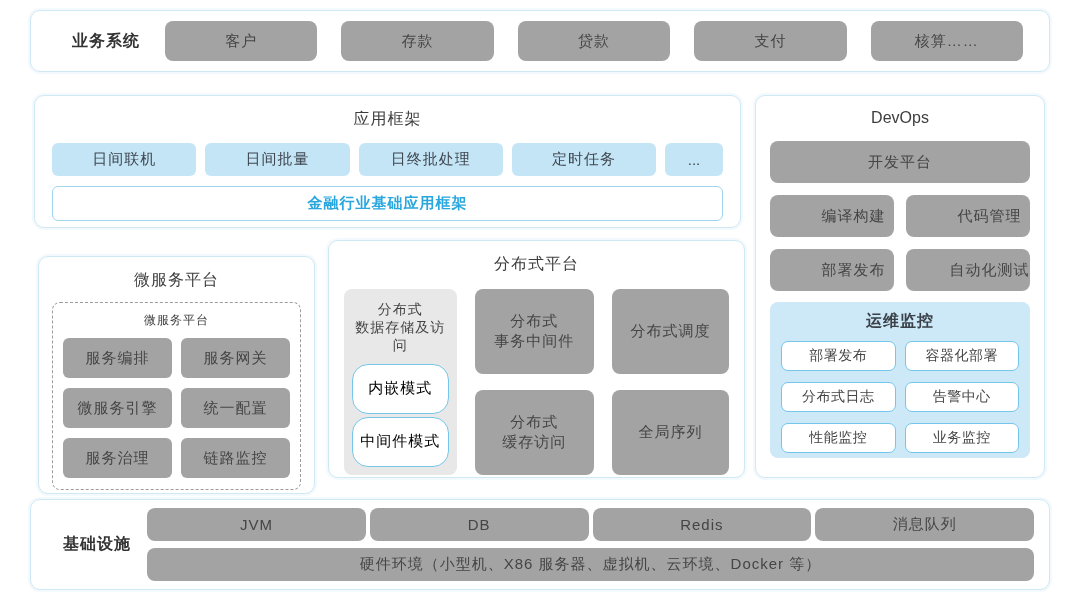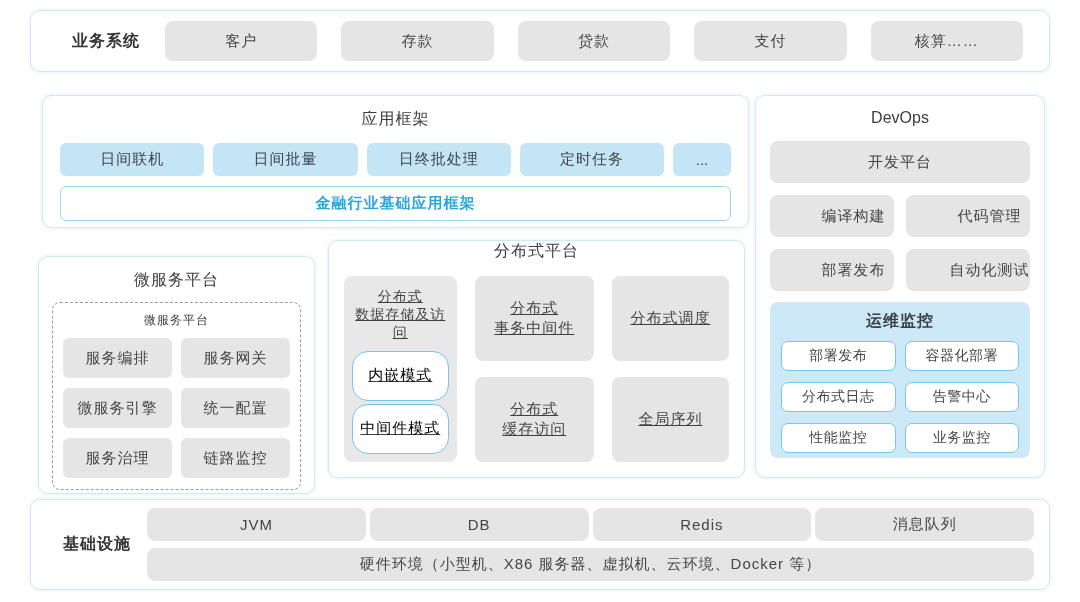--- a/index.html
+++ b/index.html
@@ -32,37 +32,37 @@
   .side-label {
     font-size: 16px;
     font-weight: 600;
     color: #333333;
     letter-spacing: 1px;
     flex: none;
     text-align: center;
   }
 
   .grey-btn {
-    background: #e5e5e5;
+    background: #a3a3a3;
     border-radius: 8px;
     display: flex; align-items: center; justify-content: center;
     font-size: 15px; color: #454545;
     letter-spacing: 1px;
     text-align: center;
   }
 
   
   .top-box { left: 30px; top: 10px; width: 1020px; height: 62px;
     display: flex; align-items: center; }
   .top-box .side-label { margin-left: 16px; width: 118px; }
   .top-items { flex: 1; display: flex; gap: 24px; margin-right: 26px; }
   .top-items .grey-btn { flex: 1; height: 40px; }
 
   
-  .app-box { left: 42px; top: 95px; width: 707px; height: 133px; padding-top: 13px; }
+  .app-box { left: 34px; top: 95px; width: 707px; height: 133px; padding-top: 13px; }
   .app-row { display: flex; gap: 9px; margin: 13px 17px 0; }
   .blue-btn {
     background: #c4e5f6;
     border-radius: 6px;
     display: flex; align-items: center; justify-content: center;
     font-size: 15px; color: #3f4650;
     letter-spacing: 1px;
     height: 33px;
   }
   .app-row .blue-btn { flex: 1; }
@@ -81,22 +81,22 @@
   .dashed-wrap {
     margin: 11px 13px 0;
     border: 1px dashed #9c9c9c; border-radius: 8px;
     padding: 9px 10px 11px;
   }
   .dashed-title { text-align: center; font-size: 12px; color: #3d3d3d; letter-spacing: 1px; margin-bottom: 9px; }
   .micro-grid { display: grid; grid-template-columns: 1fr 1fr; gap: 10px 9px; }
   .micro-grid .grey-btn { height: 40px; border-radius: 6px; }
 
   
-  .dist-box { left: 328px; top: 240px; width: 417px; height: 238px; }
-  .dist-grid { margin: 14px 15px 0; display: grid; grid-template-columns: 1fr 1.06fr 1.04fr; gap: 18px; height: 178px; text-decoration: underline; }
+  .dist-box { left: 328px; top: 240px; width: 417px; height: 238px; padding-top: 13px; }
+  .dist-grid { margin: 14px 15px 0; display: grid; grid-template-columns: 1fr 1.06fr 1.04fr; gap: 18px; height: 178px; }
   .dist-col1 {
     background: #e9e8e8; border-radius: 8px;
     padding: 11px 8px 8px;
     display: flex; flex-direction: column;
   }
   .dist-col1-title {
     font-size: 14px; color: #454545; text-align: center;
     white-space: pre-line; line-height: 1.3; letter-spacing: 1px;
     margin-bottom: 9px;
   }

